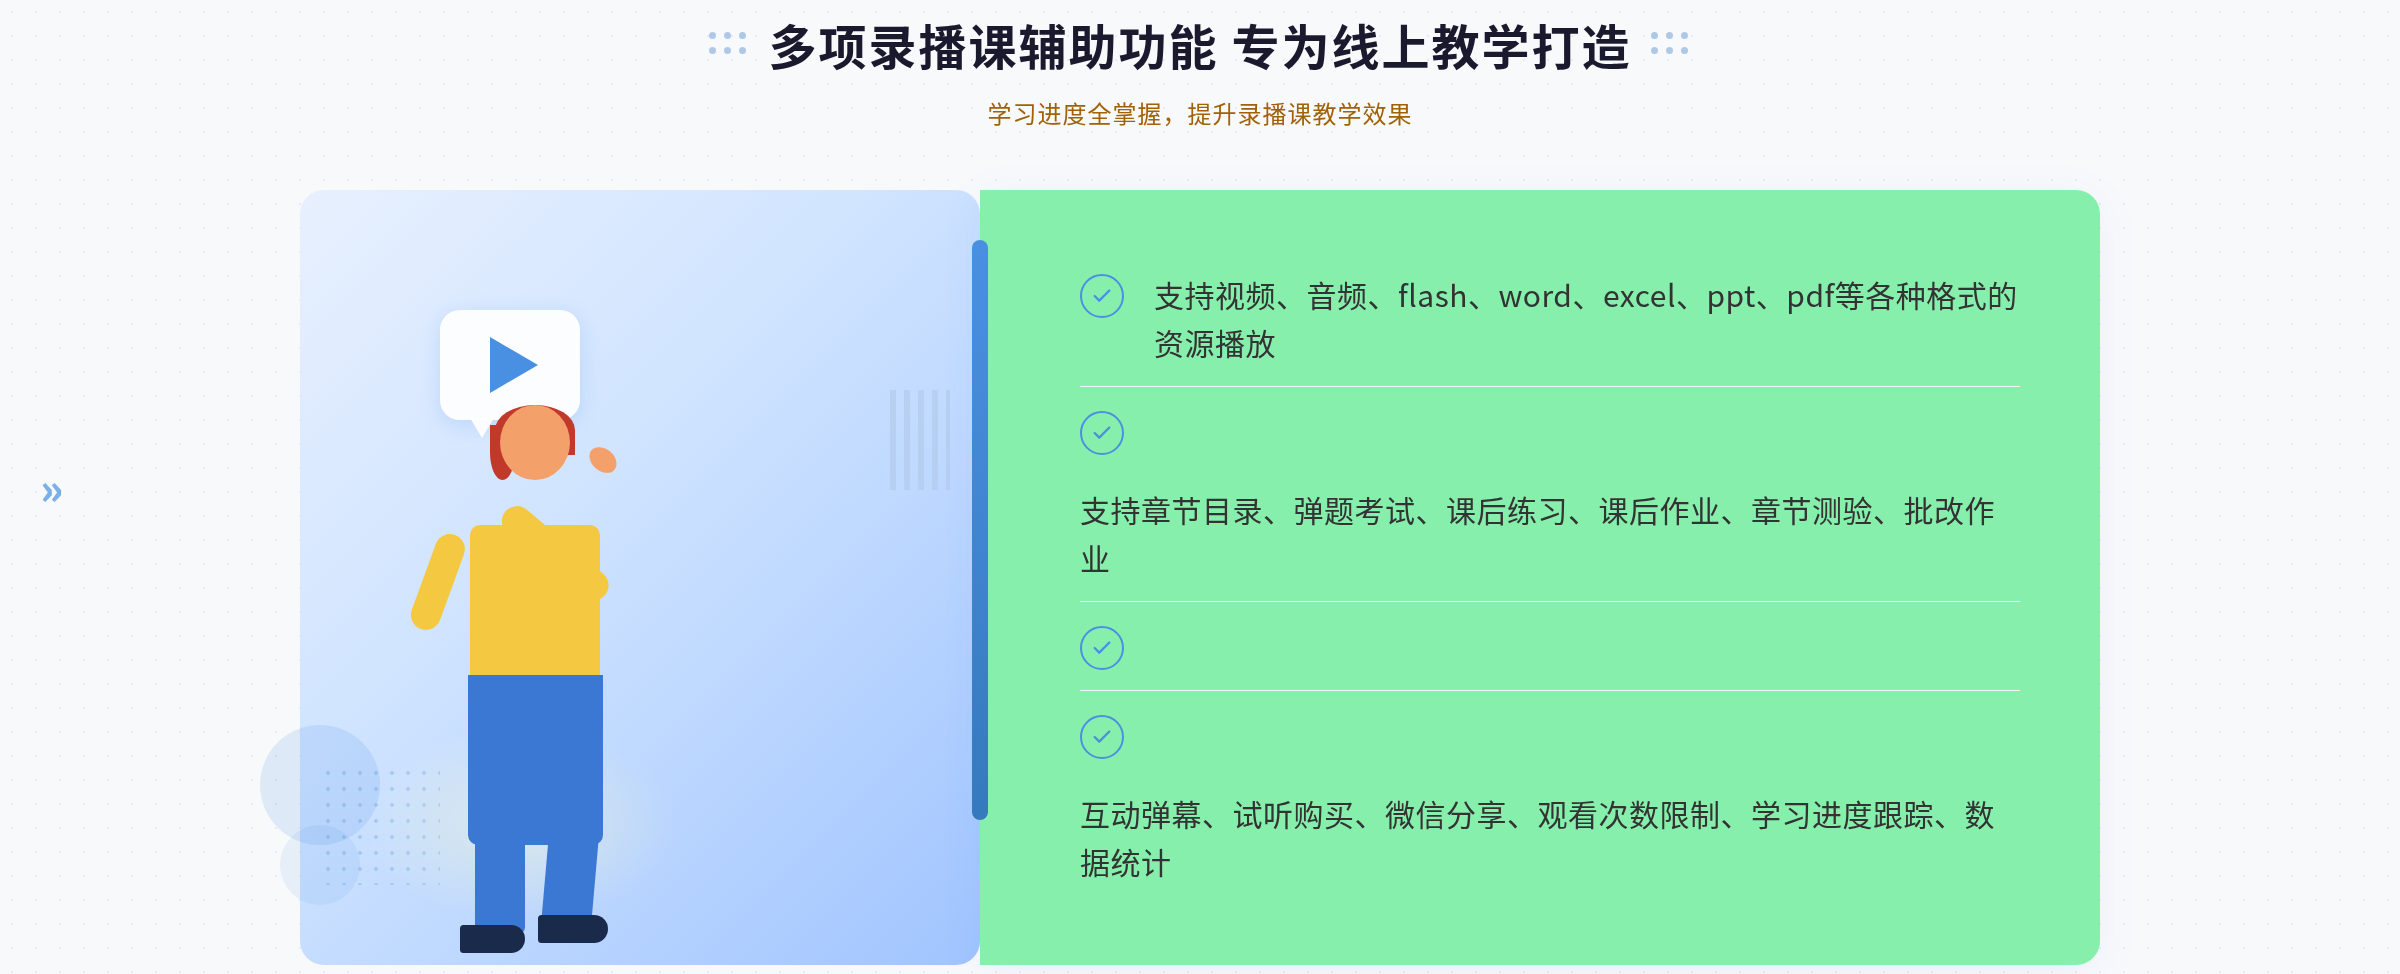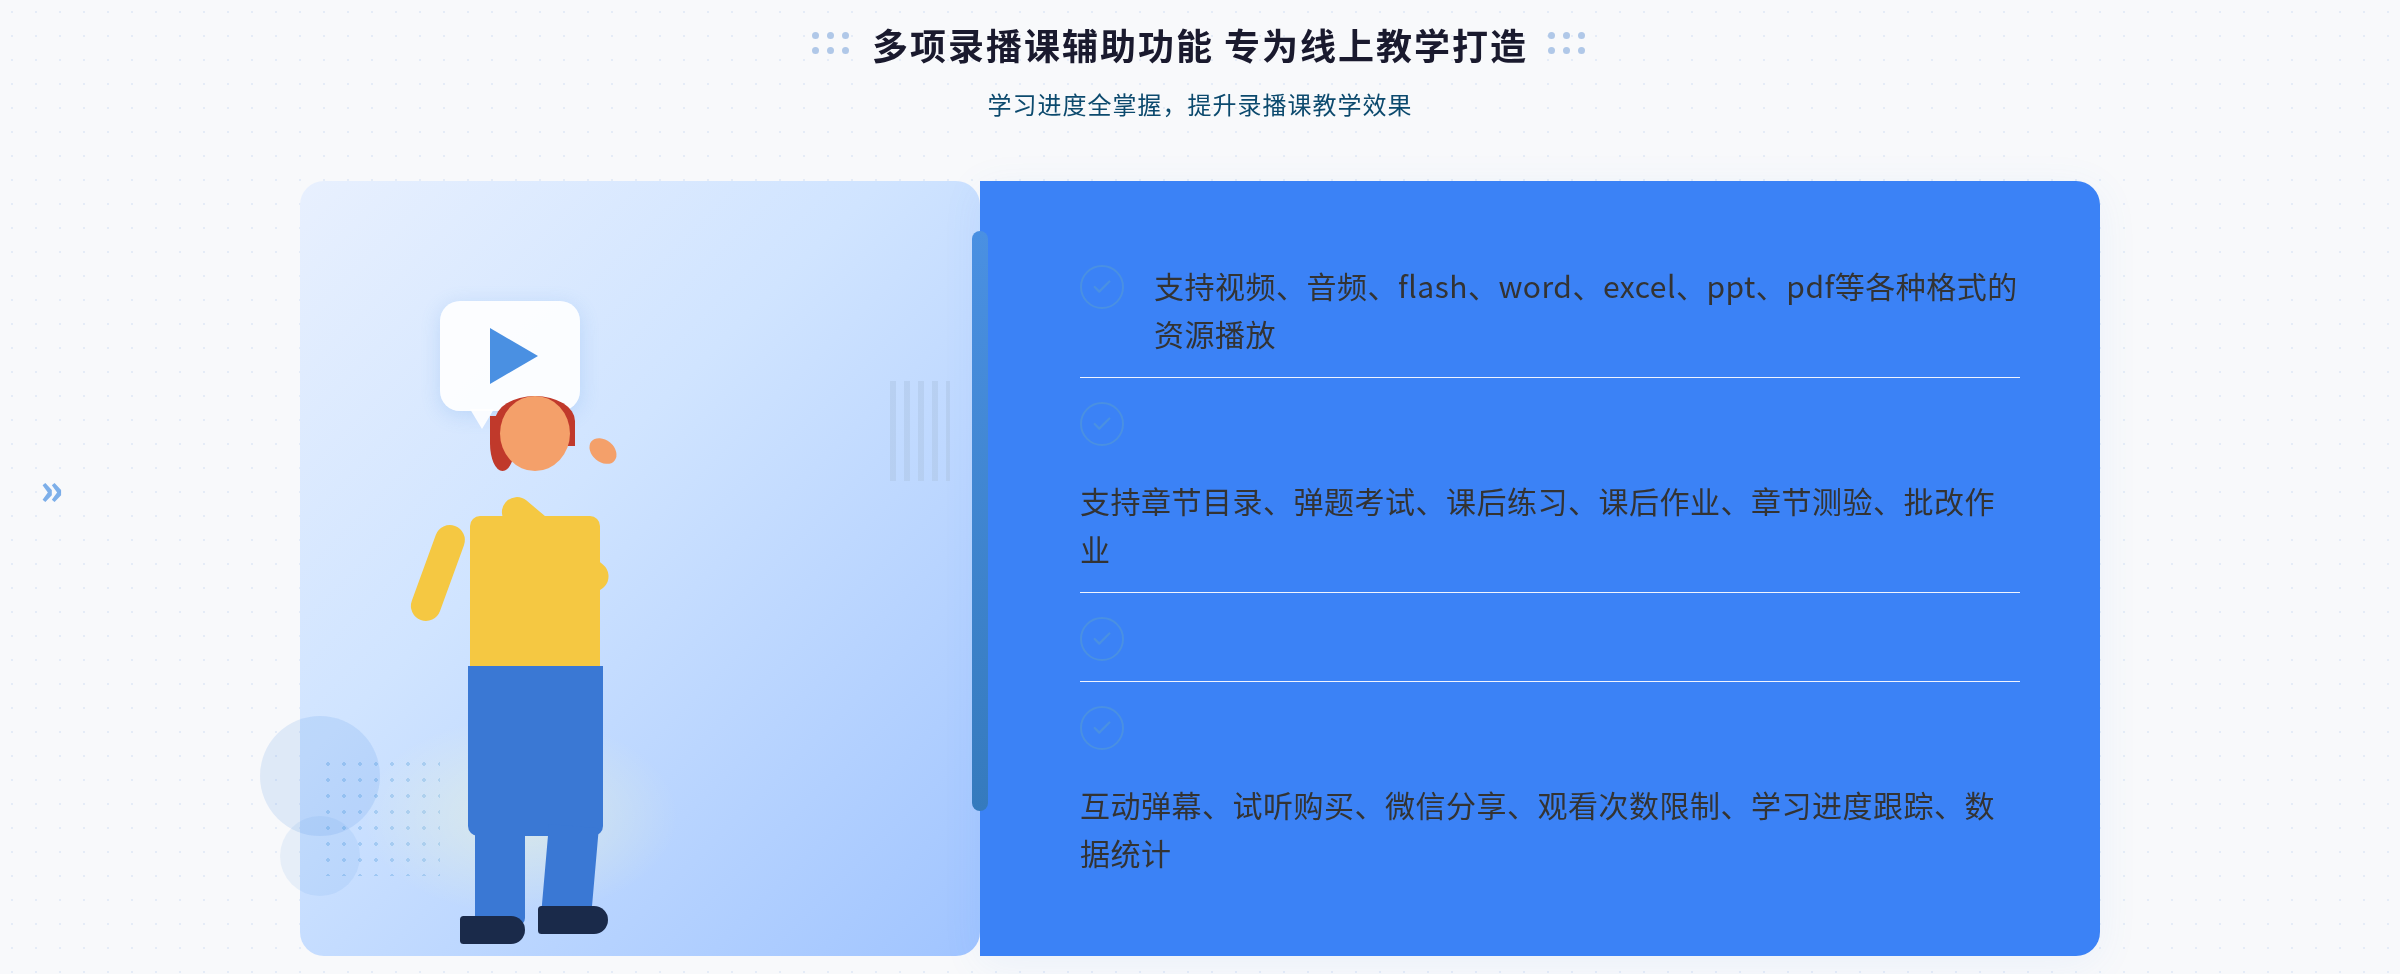--- a/index.html
+++ b/index.html
@@ -53,29 +53,29 @@
 
     .header-title-row {
       display: flex;
       align-items: center;
       justify-content: center;
       gap: 20px;
       margin-bottom: 16px;
     }
 
     .main-title {
-      font-size: 36px;
+      font-size: 48px;
       font-weight: 700;
       color: #1a1a2e;
       letter-spacing: 2px;
     }
 
     .subtitle {
       font-size: 24px;
-      color: #0c4a6e;
+      color: #a16207;
       letter-spacing: 1px;
     }
 
     .content-section {
       display: flex;
       align-items: stretch;
       width: 1800px;
       position: relative;
       z-index: 2;
     }
@@ -339,21 +339,21 @@
         #b0c8e8 6px,
         transparent 6px,
         transparent 14px
       );
       opacity: 0.6;
     }
 
     
     .features-area {
       flex: 1;
-      background: #3b82f6;
+      background: #86efac;
       border-radius: 0 24px 24px 0;
       padding: 60px 80px 60px 100px;
       display: flex;
       flex-direction: column;
       justify-content: flex-start;
       box-shadow: 0 8px 40px rgba(74,144,226,0.08);
       margin-left: 0;
       position: relative;
     }
 

